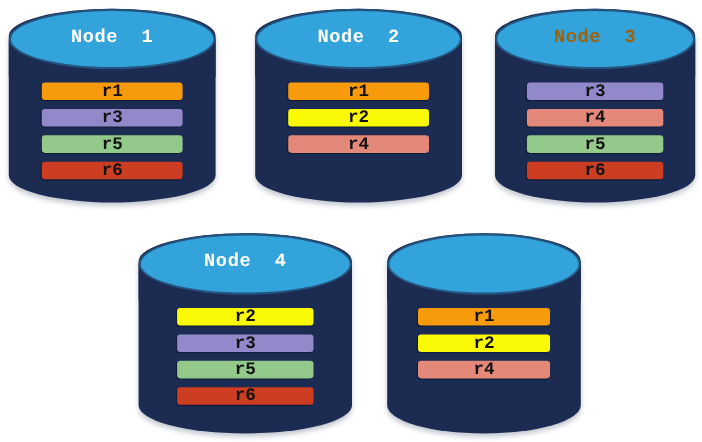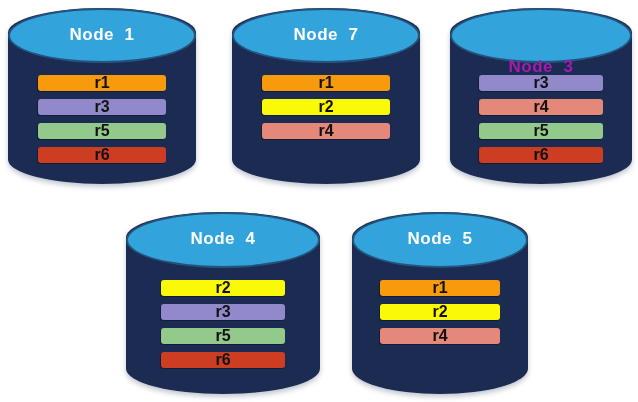--- a/index.html
+++ b/index.html
@@ -12,20 +12,21 @@
     height: 402px;
     position: relative;
     overflow: hidden;
     font-family: "Liberation Sans", sans-serif;
   }
 
   #diagram {
     position: relative;
     width: 638px;
     height: 402px;
+    font-family: Liberation Mono, monospace;
   }
 
   
   .node {
     position: absolute;
   }
 
   .cyl-body {
     position: absolute;
     left: 0;
@@ -108,32 +109,32 @@
         <div class="bar" style="background: rgb(247, 154, 12); width: 128px;">r1</div>
         <div class="bar" style="background: rgb(146, 137, 203); width: 128px;">r3</div>
         <div class="bar" style="background: rgb(147, 201, 138); width: 128px;">r5</div>
         <div class="bar" style="background: rgb(205, 61, 34); width: 128px;">r6</div>
       </div>
     </div>
     <div class="node" style="left: 232px; top: 8px; width: 188px; height: 176px;">
       <div class="cyl-body" style="background: rgb(27, 43, 82);"></div>
       <div class="cyl-mask" style="background: rgb(27, 43, 82); top: 28px; height: 34px;"></div>
       <div class="cyl-top" style="background: rgb(51, 163, 220); border-color: rgb(36, 83, 126); height: 55px;"></div>
-      <div class="node-label" style="color: rgb(255, 255, 255); top: 17px;">Node  7</div>
+      <div class="node-label" style="color: rgb(255, 255, 255); top: 17px;">Node  2</div>
       <div class="bars" style="top: 67px;">
         <div class="bar" style="background: rgb(247, 154, 12); width: 128px;">r1</div>
         <div class="bar" style="background: rgb(250, 250, 7); width: 128px;">r2</div>
         <div class="bar" style="background: rgb(228, 136, 122); width: 128px;">r4</div>
       </div>
     </div>
     <div class="node" style="left: 450px; top: 8px; width: 182px; height: 176px;">
       <div class="cyl-body" style="background: rgb(27, 43, 82);"></div>
       <div class="cyl-mask" style="background: rgb(27, 43, 82); top: 28px; height: 34px;"></div>
       <div class="cyl-top" style="background: rgb(51, 163, 220); border-color: rgb(36, 83, 126); height: 55px;"></div>
-      <div class="node-label" style="color: #a21caf; top: 17px; margin-top: 32px;">Node  3</div>
+      <div class="node-label" style="color: #a16207; top: 17px;">Node  3</div>
       <div class="bars" style="top: 67px;">
         <div class="bar" style="background: rgb(146, 137, 203); width: 124px;">r3</div>
         <div class="bar" style="background: rgb(228, 136, 122); width: 124px;">r4</div>
         <div class="bar" style="background: rgb(147, 201, 138); width: 124px;">r5</div>
         <div class="bar" style="background: rgb(205, 61, 34); width: 124px;">r6</div>
       </div>
     </div>
     <div class="node" style="left: 126px; top: 212px; width: 182px; height: 182px; padding-left: 12px;">
       <div class="cyl-body" style="background: rgb(27, 43, 82);"></div>
       <div class="cyl-mask" style="background: rgb(27, 43, 82); top: 28px; height: 34px;"></div>
@@ -143,20 +144,19 @@
         <div class="bar" style="background: rgb(250, 250, 7); width: 124px;">r2</div>
         <div class="bar" style="background: rgb(146, 137, 203); width: 124px;">r3</div>
         <div class="bar" style="background: rgb(147, 201, 138); width: 124px;">r5</div>
         <div class="bar" style="background: rgb(205, 61, 34); width: 124px;">r6</div>
       </div>
     </div>
     <div class="node" style="left: 352px; top: 212px; width: 176px; height: 182px;">
       <div class="cyl-body" style="background: rgb(27, 43, 82);"></div>
       <div class="cyl-mask" style="background: rgb(27, 43, 82); top: 28px; height: 34px;"></div>
       <div class="cyl-top" style="background: rgb(51, 163, 220); border-color: rgb(36, 83, 126); height: 56px;"></div>
-      <div class="node-label" style="color: rgb(255, 255, 255); top: 17px;">Node  5</div>
       <div class="bars" style="top: 68px;">
         <div class="bar" style="background: rgb(247, 154, 12); width: 120px;">r1</div>
         <div class="bar" style="background: rgb(250, 250, 7); width: 120px;">r2</div>
         <div class="bar" style="background: rgb(228, 136, 122); width: 120px;">r4</div>
       </div>
     </div>
   </div>
 
 </body></html>

